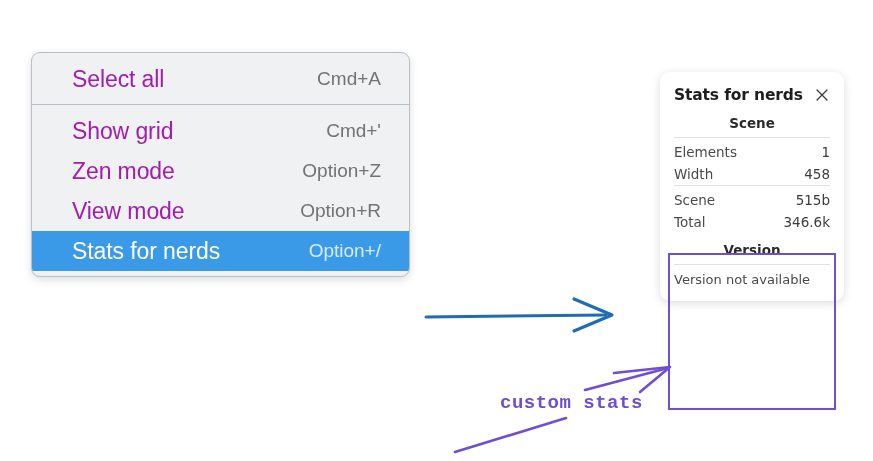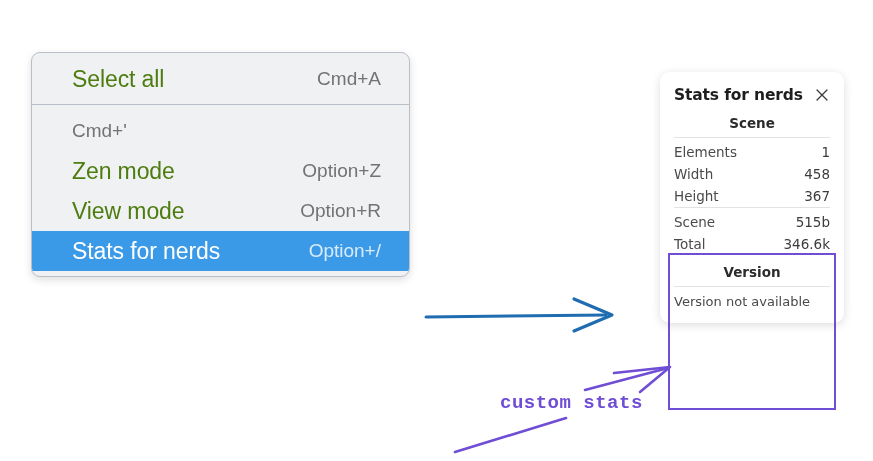--- a/index.html
+++ b/index.html
@@ -38,21 +38,21 @@
     display: flex;
     align-items: center;
     justify-content: space-between;
     height: 40px;
     padding: 0 28px 0 40px;
     box-sizing: border-box;
     cursor: default;
   }
   .menu-item .mi-label {
     font-size: 23px;
-    color: #4d7c0f;
+    color: #a21caf;
     letter-spacing: -0.1px;
   }
   .menu-item .mi-shortcut {
     font-size: 19px;
     color: #737373;
   }
   .menu-item.selected {
     background: #3b9ae8;
   }
   .menu-item.selected .mi-label { color: #ffffff; }
@@ -168,20 +168,21 @@
 
   <div class="menu-section">
     <div class="menu-item">
       <span class="mi-label">Select all</span>
       <span class="mi-shortcut">Cmd+A</span>
     </div>
   </div>
 
   <div class="menu-section">
     <div class="menu-item">
+      <span class="mi-label">Show grid</span>
       <span class="mi-shortcut">Cmd+'</span>
     </div>
     <div class="menu-item">
       <span class="mi-label">Zen mode</span>
       <span class="mi-shortcut">Option+Z</span>
     </div>
     <div class="menu-item">
       <span class="mi-label">View mode</span>
       <span class="mi-shortcut">Option+R</span>
     </div>
@@ -214,24 +215,20 @@
     <div class="sp-group-head">Scene</div>
     <div class="sp-rule"></div>
     <div class="sp-row">
       <span class="sp-key">Elements</span>
       <span class="sp-val">1</span>
     </div>
     <div class="sp-row">
       <span class="sp-key">Width</span>
       <span class="sp-val">458</span>
     </div>
-    <div class="sp-row">
-      <span class="sp-key">Height</span>
-      <span class="sp-val">367</span>
-    </div>
 
     <div class="sp-rule"></div>
     <div class="sp-row">
       <span class="sp-key">Scene</span>
       <span class="sp-val">515b</span>
     </div>
     <div class="sp-row">
       <span class="sp-key">Total</span>
       <span class="sp-val">346.6k</span>
     </div>

